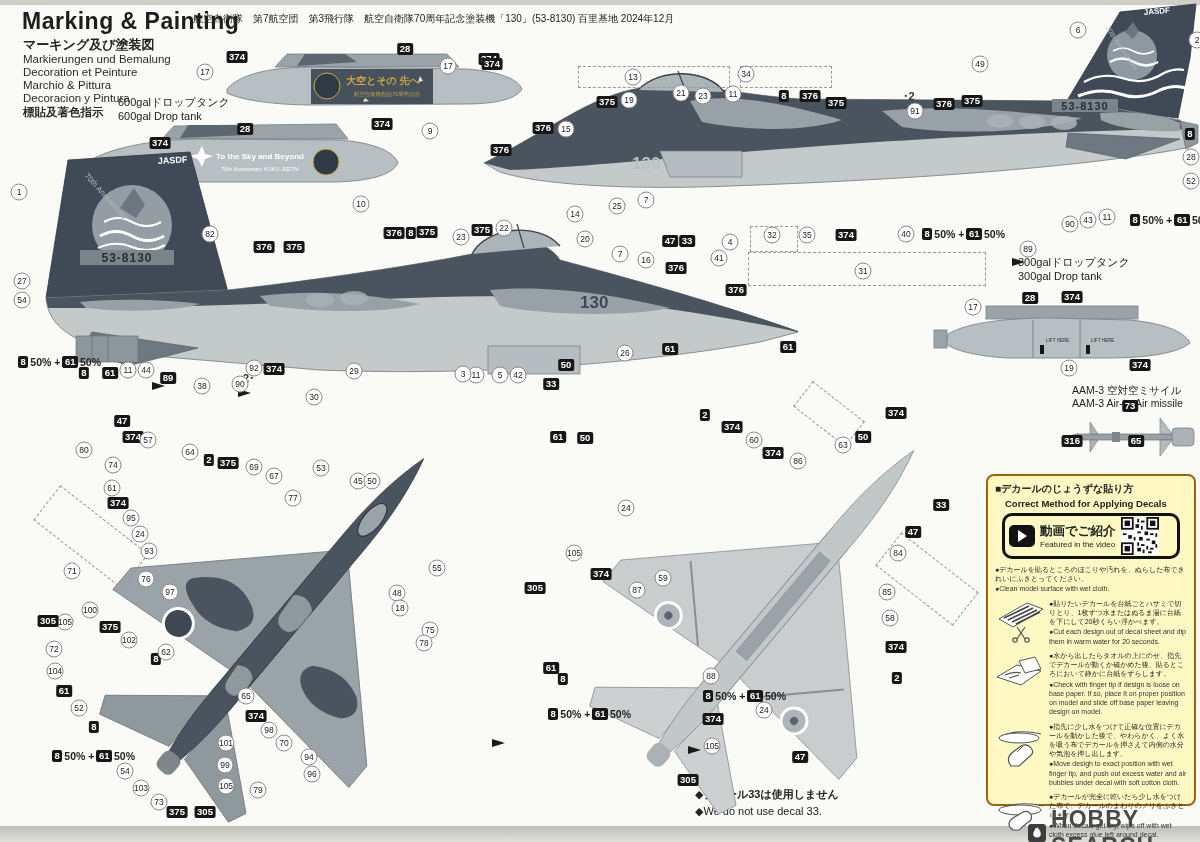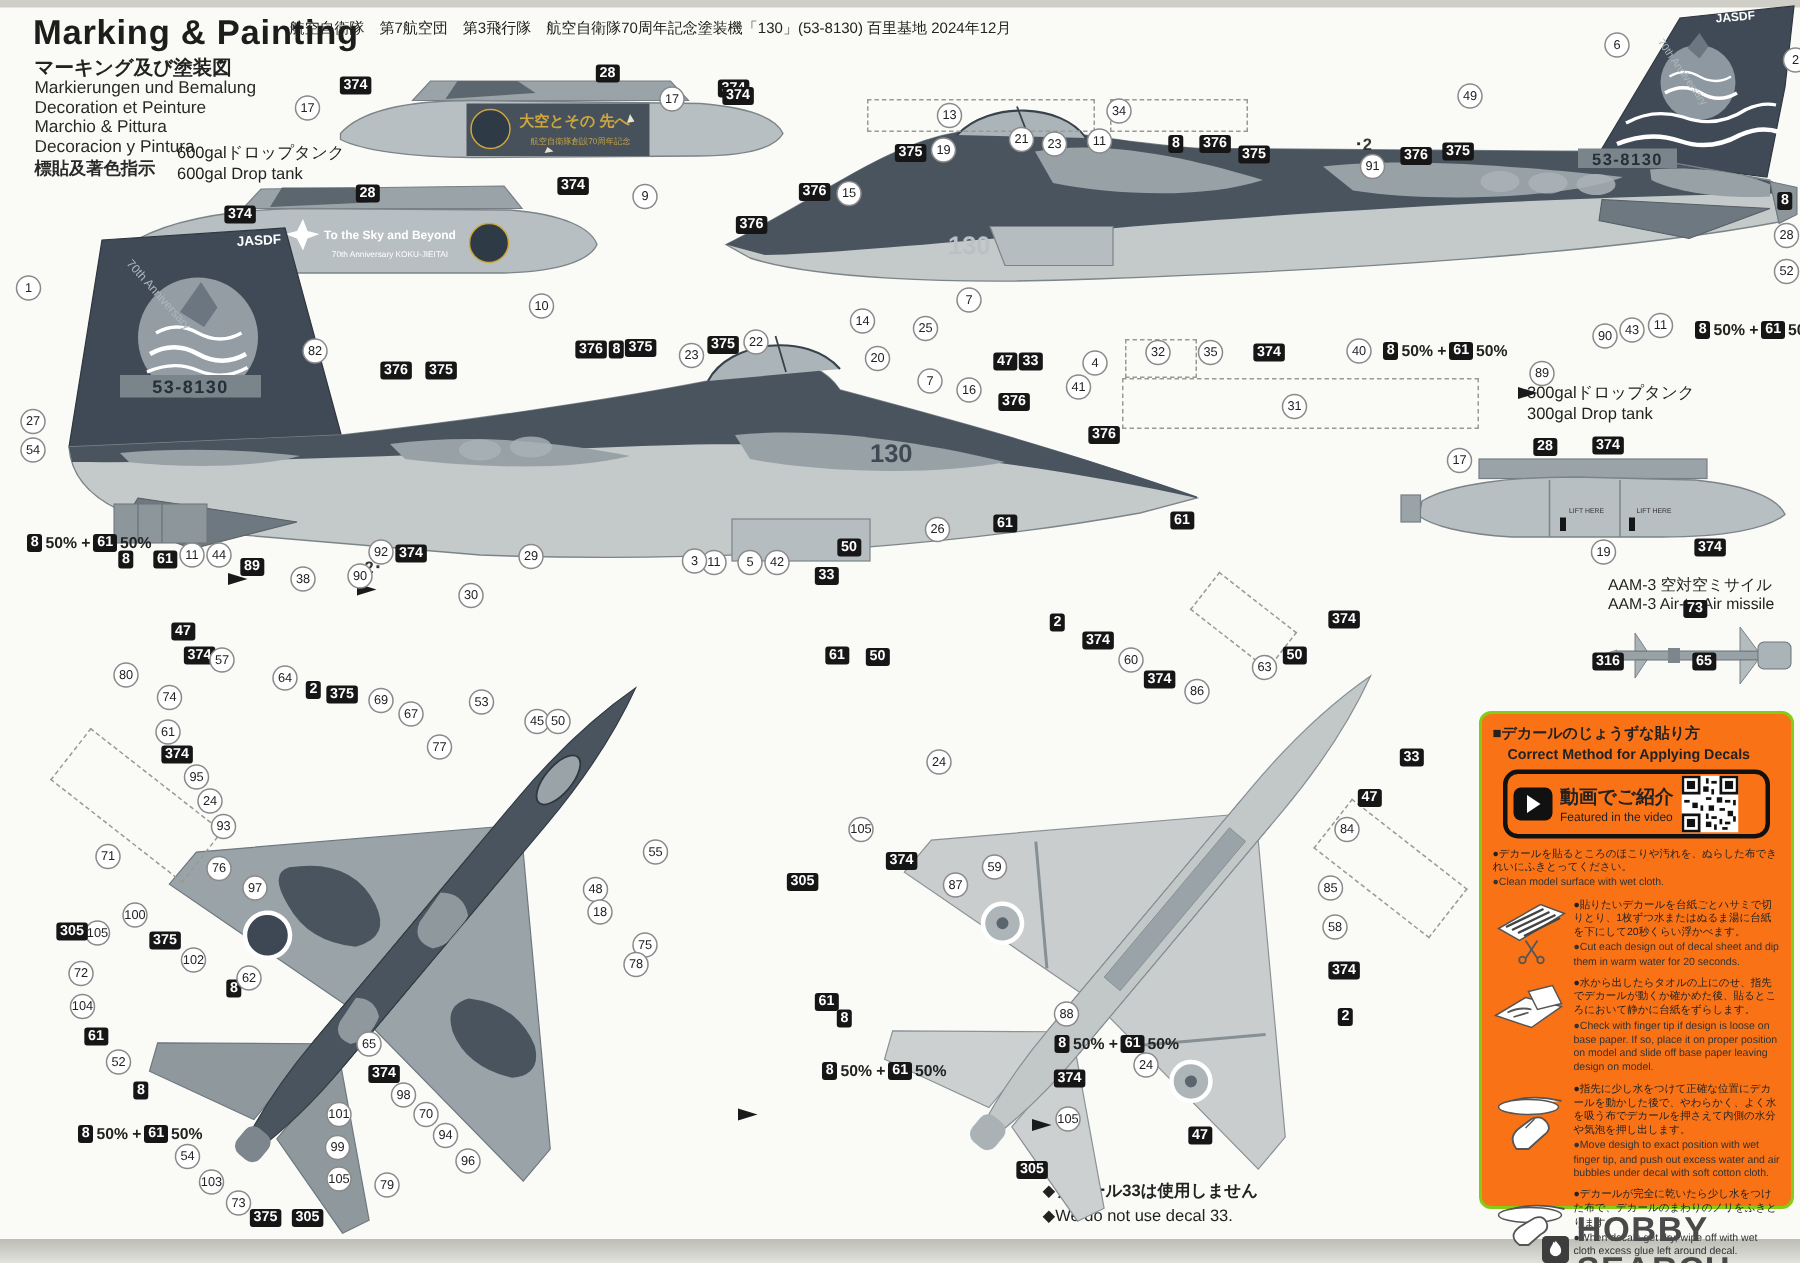--- a/index.html
+++ b/index.html
@@ -28,22 +28,22 @@
     border-radius:50%;background:#fff;color:#222;font-size:8.5px;line-height:15px;text-align:center;z-index:30;}
   .mix{position:absolute;transform:translate(0,-50%);font-size:10.5px;font-weight:bold;color:#222;
     display:flex;align-items:center;gap:2px;z-index:30;white-space:nowrap;}
   .mix .sq{background:#161616;color:#fff;font-size:9.5px;line-height:12px;padding:0 2.5px;border-radius:2px;}
   .dash{position:absolute;border:1px dashed #9a9a94;z-index:5;}
   .arr{position:absolute;width:0;height:0;border-top:4px solid transparent;border-bottom:4px solid transparent;
     border-left:13px solid #1a1a1a;z-index:6;}
   .view{position:absolute;z-index:2;}
   .mark{position:absolute;font-size:11px;font-weight:bold;color:#333;z-index:30;}
   
-  #panel{left:986px;top:474px;width:210px;height:332px;border:2px solid #84cc16;border-radius:8px;
-    background:#f97316;z-index:20;padding:6px 7px;box-sizing:border-box;}
+  #panel{left:986px;top:474px;width:210px;height:332px;border:2px solid #a16207;border-radius:8px;
+    background:#fef9c3;z-index:20;padding:6px 7px;box-sizing:border-box;}
   #panel .t-jp{font-size:10px;font-weight:bold;}
   #panel .t-en{font-size:9.5px;font-weight:bold;margin:2px 0 4px 10px;}
   #badge{width:178px;height:46px;border:3px solid #111;border-radius:10px;margin:2px auto 6px auto;
     display:flex;align-items:center;gap:5px;padding:2px 4px;box-sizing:border-box;}
   #play{width:26px;height:22px;background:#111;border-radius:5px;position:relative;flex:0 0 auto;}
   #play:after{content:"";position:absolute;left:9px;top:5px;border-left:9px solid #fff;
     border-top:6px solid transparent;border-bottom:6px solid transparent;}
   #badge .v-jp{font-size:12.5px;font-weight:bold;white-space:nowrap;}
   #badge .v-en{font-size:8px;}
   .step{display:flex;gap:4px;margin-bottom:5px;align-items:flex-start;}
@@ -397,21 +397,21 @@
       <span class="co-c" style="left: 980px; top: 64px;">49</span>
       <span class="co-c" style="left: 915px; top: 111px;">91</span>
       <span class="co-d" style="left: 944px; top: 104px;">376</span>
       <span class="co-d" style="left: 972px; top: 101px;">375</span>
       <span class="co-d" style="left: 1190px; top: 134px;">8</span>
       <span class="co-c" style="left: 1191px; top: 157px;">28</span>
       <span class="co-c" style="left: 1191px; top: 181px;">52</span>
       <span class="co-c" style="left: 1070px; top: 224px;">90</span>
       <span class="co-c" style="left: 1088px; top: 220px;">43</span>
       <span class="co-c" style="left: 1107px; top: 217px;">11</span>
-      <span class="co-c" style="left: 617px; top: 206px; margin-top: 13px;">25</span>
+      <span class="co-c" style="left: 617px; top: 206px;">25</span>
       <span class="co-c" style="left: 646px; top: 200px;">7</span>
       <span class="co-d" style="left: 670px; top: 241px;">47</span>
       <span class="co-d" style="left: 687px; top: 241px;">33</span>
       <span class="co-c" style="left: 719px; top: 242px; margin-top: 16px;">41</span>
       <span class="co-c" style="left: 730px; top: 242px;">4</span>
       <span class="co-c" style="left: 772px; top: 235px;">32</span>
       <span class="co-c" style="left: 807px; top: 235px;">35</span>
       <span class="co-d" style="left: 846px; top: 235px;">374</span>
       <span class="co-c" style="left: 906px; top: 234px;">40</span>
       <span class="co-c" style="left: 863px; top: 271px;">31</span>
@@ -499,21 +499,21 @@
       <span class="co-d" style="left: 177px; top: 812px;">375</span>
       <span class="co-d" style="left: 205px; top: 812px;">305</span>
       <span class="co-c" style="left: 226px; top: 743px;">101</span>
       <span class="co-c" style="left: 225px; top: 765px;">99</span>
       <span class="co-c" style="left: 226px; top: 786px;">105</span>
       <span class="co-c" style="left: 258px; top: 790px;">79</span>
       <span class="co-c" style="left: 246px; top: 696px;">65</span>
       <span class="co-d" style="left: 256px; top: 716px;">374</span>
       <span class="co-c" style="left: 269px; top: 730px;">98</span>
       <span class="co-c" style="left: 284px; top: 743px;">70</span>
-      <span class="co-c" style="left: 297px; top: 757px;">94</span>
+      <span class="co-c" style="left: 309px; top: 757px;">94</span>
       <span class="co-c" style="left: 312px; top: 774px;">96</span>
       <span class="co-c" style="left: 321px; top: 468px;">53</span>
       <span class="co-c" style="left: 358px; top: 481px;">45</span>
       <span class="co-c" style="left: 372px; top: 481px;">50</span>
       <span class="co-c" style="left: 437px; top: 568px;">55</span>
       <span class="co-c" style="left: 397px; top: 593px;">48</span>
       <span class="co-c" style="left: 400px; top: 608px;">18</span>
       <span class="co-c" style="left: 430px; top: 630px;">75</span>
       <span class="co-c" style="left: 424px; top: 643px;">78</span>
       <span class="co-d" style="left: 558px; top: 437px;">61</span>

